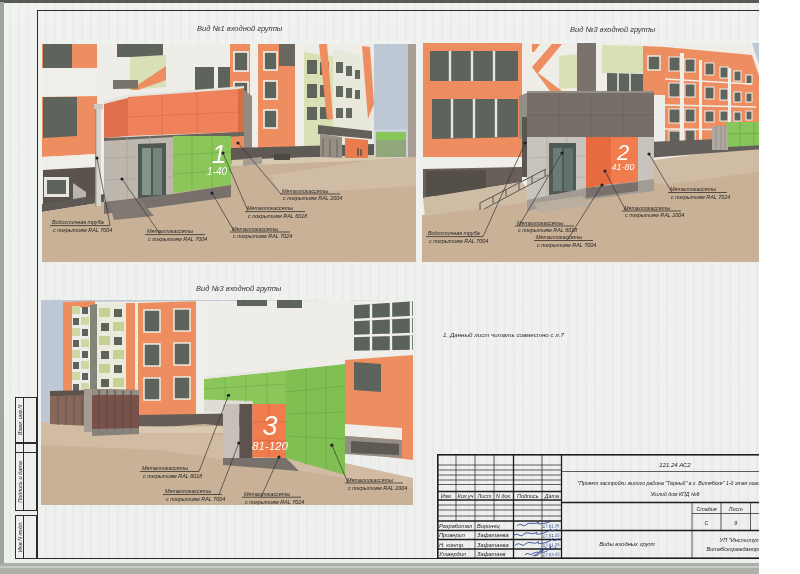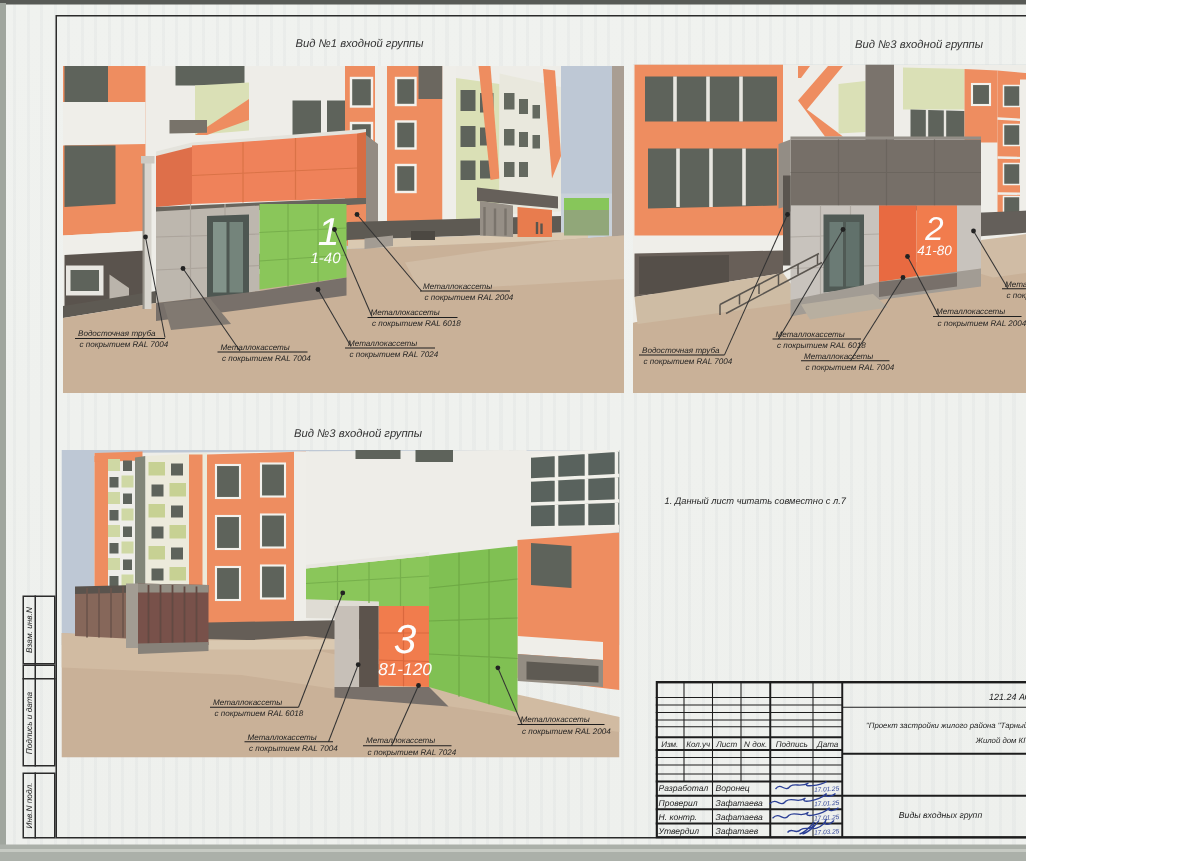--- a/index.html
+++ b/index.html
@@ -1,16 +1,16 @@
 <!DOCTYPE html>
 <html><head>
 <meta charset="utf-8">
 <style>
   html,body{margin:0;padding:0}
-  .page{position:relative;width:684px;height:574px;background:#eceeeb;overflow:hidden;
+  .page{position:relative;width:759px;height:574px;background:#eceeeb;overflow:hidden;
         font-family:"Liberation Sans",sans-serif}
   .abs{position:absolute}
   .cap{position:absolute;font-style:italic;font-size:7.5px;color:#333;white-space:nowrap}
   svg{display:block}
   .txt{position:absolute;font-style:italic;color:#1d1d1d;white-space:nowrap}
 </style>
 </head>
 <body>
 <div class="page">
 

